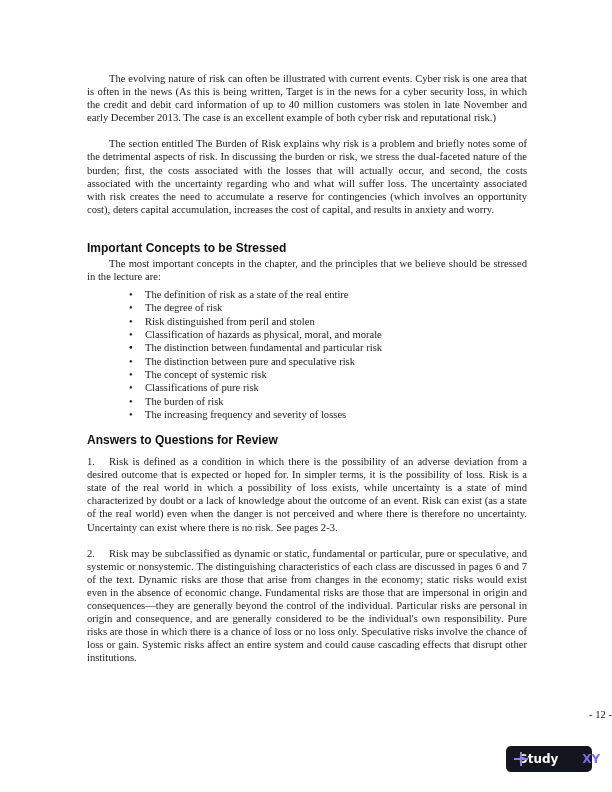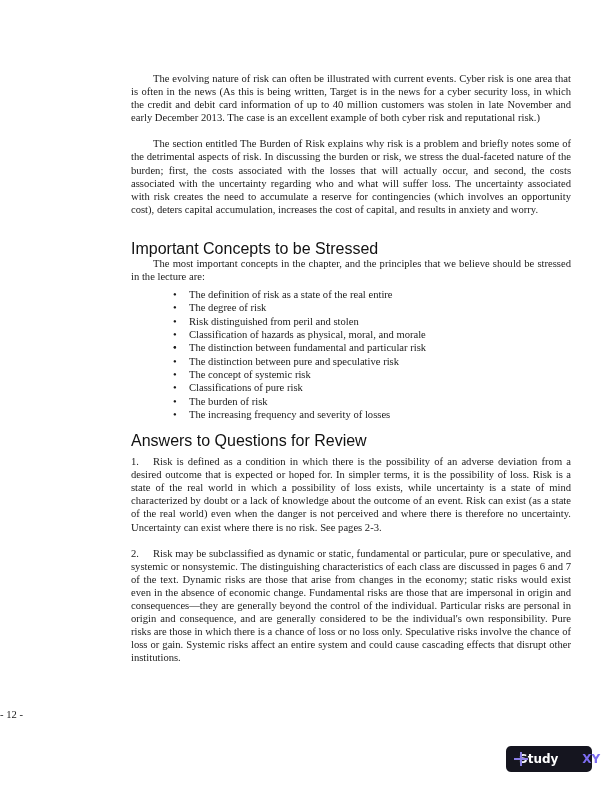--- a/index.html
+++ b/index.html
@@ -1,34 +1,34 @@
 <!DOCTYPE html>
 <html><head>
   <meta charset="utf-8">
   <style>
     html, body { margin: 0; padding: 0; background: #ffffff; }
     body { width: 612px; height: 792px; position: relative; overflow: hidden; }
     .page {
       position: absolute; left: 87px; top: 72px; width: 440px;
-      font-family: "Liberation Serif", serif; font-size: 10.6px; line-height: 13.1px; color: #1a1a1a; margin-left: 44px;
+      font-family: "Liberation Serif", serif; font-size: 10.6px; line-height: 13.1px; color: #1a1a1a;
     }
     p { margin: 0; text-align: justify; }
     .indent { text-indent: 22px; }
     .gap { height: 13px; }
     .gap2 { height: 26px; }
     h2 {
-      font-family: "Liberation Sans", sans-serif; font-weight: normal; font-size: 16px;
+      font-family: "Liberation Sans", sans-serif; font-weight: bold; font-size: 12px;
       margin: 0 0 2px 0; line-height: 13px; color: #111;
     }
     ul { margin: 5px 0 0 0; padding: 0 0 0 58px; list-style: none; }
     li { position: relative; padding-left: 0; line-height: 13.3px; }
     li .bullet { position: absolute; left: -16px; top: 0; }
     .num { display: inline-block; width: 22px; }
     .pagenum {
-      position: absolute; left: 0; width: 612px; top: 709px; text-align: left;
+      position: absolute; left: 0; width: 612px; top: 709px; text-align: right;
       font-family: "Liberation Serif", serif; font-size: 10.6px; color: #1a1a1a;
     }
     .badge {
       position: absolute; left: 506px; top: 746px; width: 86px; height: 26px;
       background: #15151f; border-radius: 5px; display: flex; align-items: center;
       font-family: "DejaVu Sans", sans-serif; font-weight: bold; font-size: 12px; color: #ffffff;
     }
     .badge .plus { position: relative; width: 14px; height: 14px; margin: 0 5px 0 8px; }
     .badge .plus::before, .badge .plus::after { content: ""; position: absolute; background: #8b7fe8; }
     .badge .plus::before { left: 0; top: 6px; width: 14px; height: 1.6px; }

